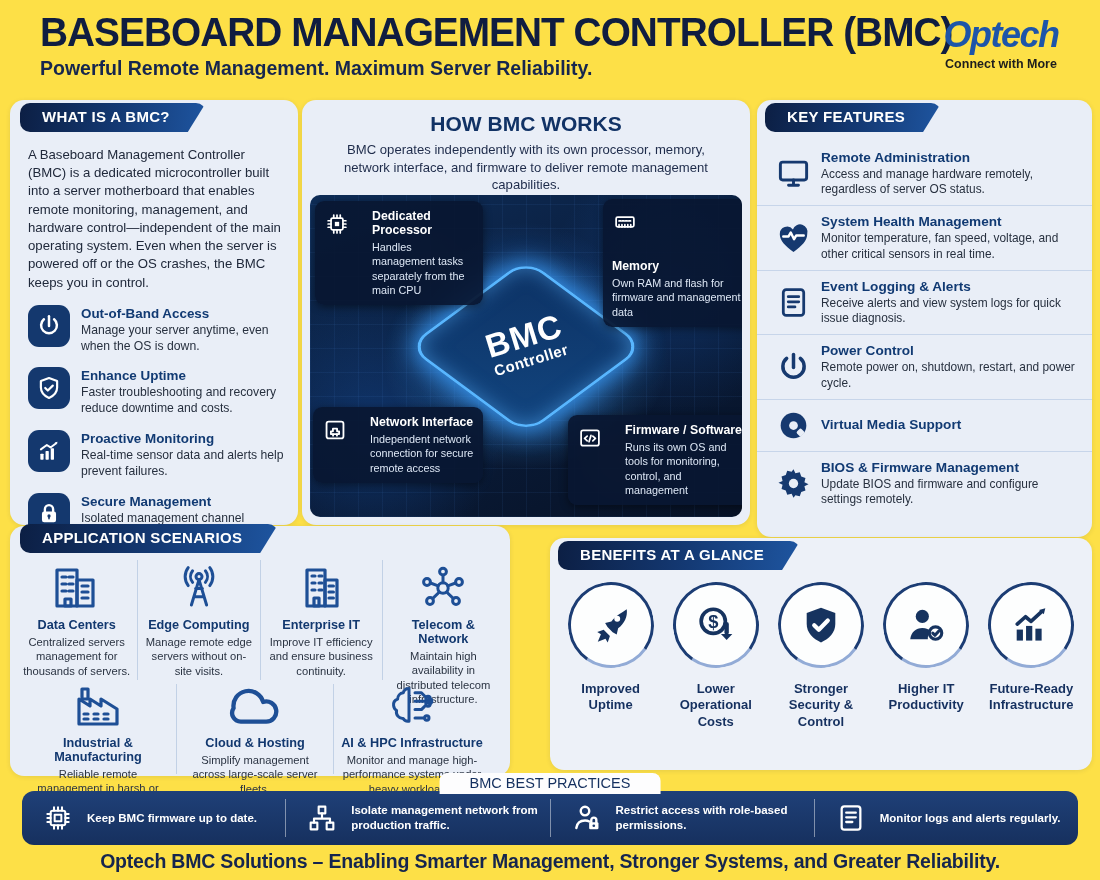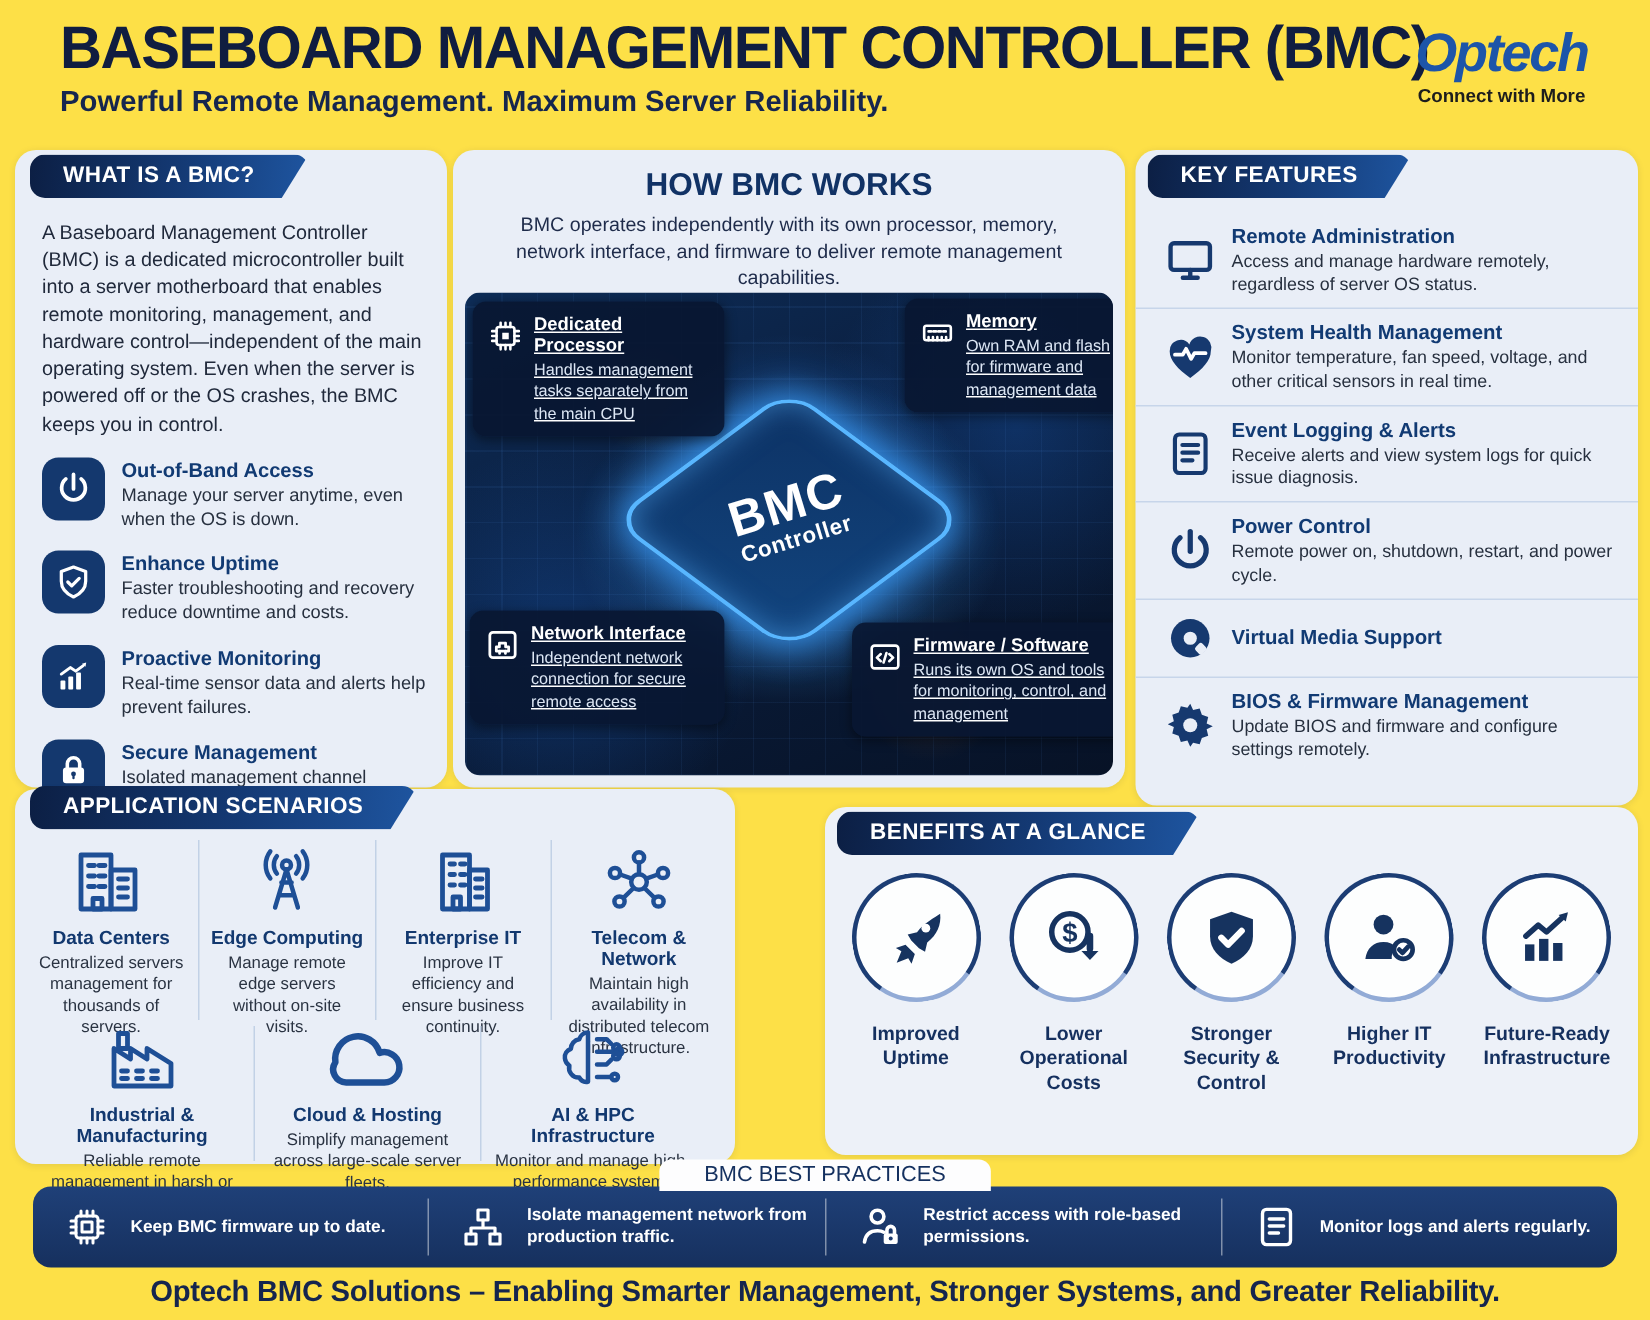--- a/index.html
+++ b/index.html
@@ -52,42 +52,42 @@
      background:radial-gradient(ellipse,rgba(70,170,255,.55),transparent 65%);}
   .chip{position:absolute;left:50%;top:50%;width:150px;height:150px;
      transform:translate(-50%,-56%) scale(1.08,.8) rotate(45deg);
      background:linear-gradient(135deg,#0d3264,#12457f);border:3px solid #58b6ff;border-radius:24px;
      box-shadow:0 0 26px 4px rgba(60,160,255,.85), inset 0 0 20px rgba(90,180,255,.5);}
   .chip-label{position:absolute;left:50%;top:46%;transform:translate(-50%,-50%) rotate(-17deg);
      text-align:center;color:#fff;}
   .chip-label .t1{font-size:33px;font-weight:800;letter-spacing:1px;}
   .chip-label .t2{font-size:15px;font-weight:bold;margin-top:-3px;letter-spacing:.5px;}
   .co{position:absolute;background:rgba(9,23,50,.93);border-radius:9px;padding:8px 9px;color:#fff;
-      display:flex;gap:4px;box-shadow:0 2px 8px rgba(0,0,0,.45);text-decoration:underline;}
+      display:flex;gap:20px;box-shadow:0 2px 8px rgba(0,0,0,.45);}
   .co-icon{flex:0 0 28px;padding-top:2px;}
   .co-icon svg{width:26px;height:26px;}
   .co-title{font-size:12.3px;font-weight:bold;margin-bottom:3px;}
   .co-desc{font-size:10.8px;line-height:1.32;color:#dde7f5;}
   #co-0{left:5px;top:6px;width:150px;}
-  #co-1{left:293px;top:4px;width:136px;}
+  #co-1{left:293px;top:4px;width:136px;flex-direction:column;}
   #co-2{left:3px;top:212px;width:152px;}
   #co-3{left:258px;top:220px;width:170px;}
 
   
   #panel-key{left:757px;top:100px;width:335px;height:437px;}
   .kf-list{margin-top:42px;}
   .kf-item{display:flex;gap:8px;padding:8px 12px 8px 16px;align-items:center;}
   .kf-item + .kf-item{border-top:1px solid #c7d5ea;}
   .kf-icon{flex:0 0 40px;display:flex;align-items:center;justify-content:center;color:#16396f;}
   .kf-icon svg{width:35px;height:35px;}
   .kf-title{font-size:13.6px;font-weight:bold;color:#113a73;margin-bottom:2px;}
   .kf-desc{font-size:11.9px;color:#27303f;line-height:1.28;}
 
   
-  #panel-scen{left:10px;top:526px;width:480px;height:250px;}
+  #panel-scen{left:10px;top:526px;width:480px;height:250px;padding-left:20px;}
   .sc-row{position:absolute;display:flex;}
   #sc-row1{top:34px;left:6px;right:6px;height:120px;}
   #sc-row2{top:158px;left:10px;right:20px;height:90px;}
   .sc-cell{flex:1;text-align:center;padding:0 7px;}
   .sc-cell + .sc-cell{border-left:1px solid #c2d1e6;}
   .sc-icon{height:52px;display:flex;align-items:flex-end;justify-content:center;color:#1e4f96;margin-bottom:6px;}
   .sc-icon svg{height:48px;}
   #sc-row2 .sc-icon{height:46px;}
   .sc-title{font-size:12.7px;font-weight:bold;color:#12386f;}
   .sc-desc{font-size:11.2px;color:#2a3342;line-height:1.28;margin-top:3px;}

